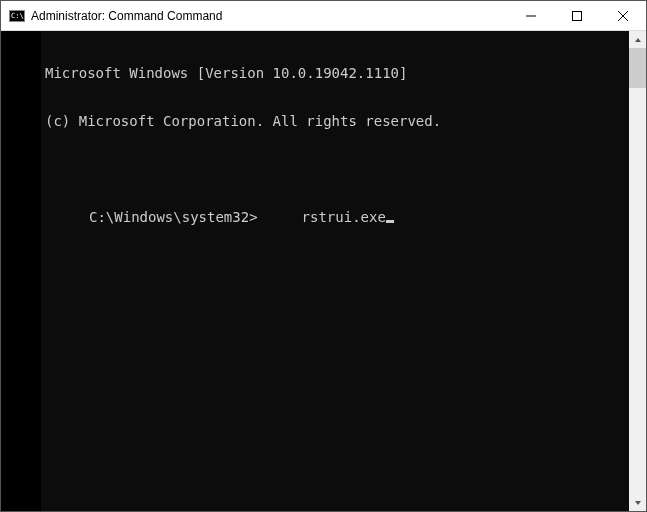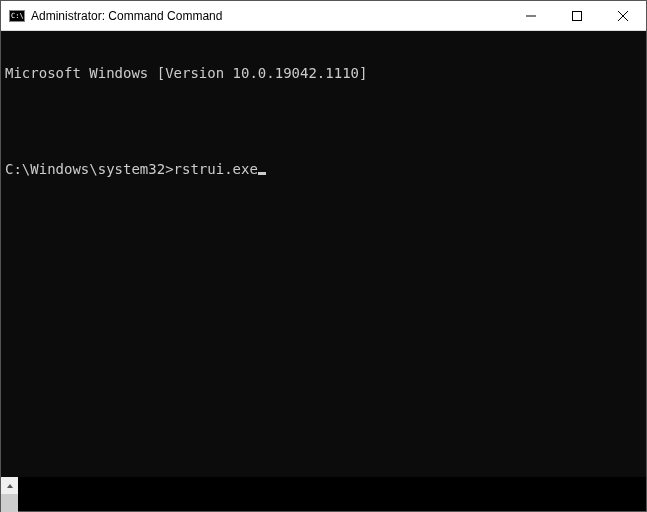--- a/index.html
+++ b/index.html
@@ -39,38 +39,39 @@
   .winbtn {
     width: 46px; height: 30px;
     display: flex; align-items: center; justify-content: center;
     color: #000;
   }
   .winbtn svg { display: block; }
 
   .client-area {
     flex: 1 1 auto;
     display: flex;
-    flex-direction: column;
+    flex-direction: row;
     background: #000;
     min-height: 0;
+    padding-left: 40px;
   }
   .terminal {
     flex: 1 1 auto;
     background: #0c0c0c;
     color: #cccccc;
     font-family: Consolas, "Lucida Console", monospace;
     font-size: 14px;
     line-height: 16px;
     padding: 2px 0 0 4px;
     white-space: pre;
     overflow: hidden;
     position: relative;
   }
   .terminal .line { min-height: 16px; }
-  .prompt-line { display: inline; }
+  .prompt-line { display: inline; margin-left: 44px; }
   .cursor {
     display: inline-block;
     width: 8px; height: 3px;
     background: #cccccc;
     vertical-align: -1px;
     margin-left: 0px;
   }
   .scrollbar {
     width: 17px;
     background: #f0f0f0;
@@ -125,20 +126,21 @@
       <svg width="10" height="10" viewBox="0 0 10 10">
         <line x1="0" y1="0" x2="10" y2="10" stroke="currentColor" stroke-width="1"></line>
         <line x1="10" y1="0" x2="0" y2="10" stroke="currentColor" stroke-width="1"></line>
       </svg>
     </div>
   </div>
 
   <div class="client-area">
     <div class="terminal">
       <div class="line">Microsoft Windows [Version 10.0.19042.1110]</div>
+      <div class="line">(c) Microsoft Corporation. All rights reserved.</div>
       <div class="line"></div>
       <div class="line"><span class="prompt-line">C:\Windows\system32&gt;</span><span class="prompt-line">rstrui.exe</span><span class="cursor"></span></div>
     </div>
     <div class="scrollbar">
       <div class="scroll-arrow">
         <svg width="8" height="8" viewBox="0 0 8 8">
             <polygon points="4,2 7,6 1,6" fill="#555"></polygon>
           </svg>
       </div>
       <div class="scroll-track">

